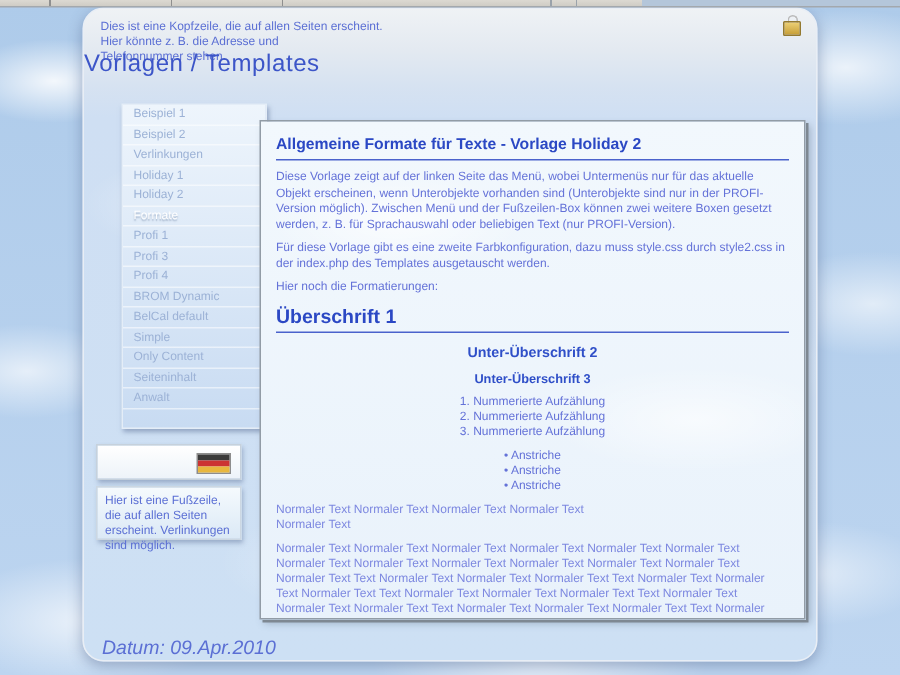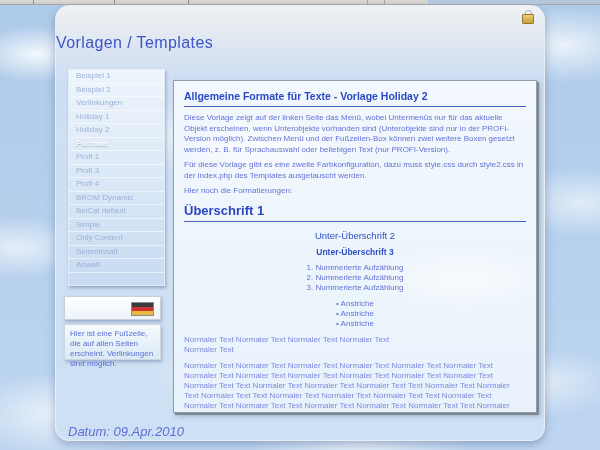--- a/index.html
+++ b/index.html
@@ -43,26 +43,26 @@
   .hdr-note{position:absolute;left:11px;top:7px;font-size:8px;line-height:10px;color:#5b6fd4;}
   .page-title{position:absolute;top:28px;left:0;width:100%;
     font-size:16px;color:#3c55c8;letter-spacing:.4px;}
   
   .lock{position:absolute;top:4px;right:11px;width:11px;height:14px;cursor:pointer;}
   .lock .shackle{position:absolute;top:0;left:2.5px;width:5px;height:6px;
     border:1.5px solid #b9b9b9;border-bottom:none;border-radius:4px 4px 0 0;}
   .lock .lockbody{position:absolute;bottom:0;left:0;width:10px;height:8px;
     background:linear-gradient(#ecd075,#c79f38);border:1px solid #93792f;border-radius:1px;}
   
-  .menu{position:absolute;left:12px;top:63px;width:97px;height:217px;box-sizing:border-box;
+  .menu{position:absolute;left:25px;top:63px;width:97px;height:217px;box-sizing:border-box;
     background:linear-gradient(180deg,#eef5fc,#c8dbf2);
     border:1px solid #e4edf7;box-shadow:1px 2px 3px rgba(90,110,150,.5);overflow:hidden;}
   .menu [data-name="sidebar-item"]{height:12.5px;line-height:12.5px;padding-left:7px;
     font-size:8px;color:#9cb2d6;border-bottom:1px solid rgba(255,255,255,.55);cursor:pointer;}
-  .menu [data-name="sidebar-item"].active{color:#ffffff;font-weight:bold;
+  .menu [data-name="sidebar-item"].active{color:#ffffff;font-weight:normal;
     text-shadow:0 1px 1px rgba(120,140,170,.6);}
   
   .lang-box{position:absolute;left:8px;top:290px;width:97px;height:24px;box-sizing:border-box;
     background:linear-gradient(180deg,#ffffff,#edf3f9);
     border:1px solid #c6d1dc;box-shadow:1px 2px 3px rgba(90,110,150,.45);}
   .flag{position:absolute;right:6px;top:5px;width:21px;height:12px;
     border:1px solid #8d8d8d;display:flex;flex-direction:column;cursor:pointer;}
   .flag .s1{flex:1;background:#3a3a3a;}
   .flag .s2{flex:1;background:#cc3333;}
   .flag .s3{flex:1;background:#e8b73e;}
@@ -78,33 +78,38 @@
     padding:7px 10px 16px;overflow:hidden;
     background-image:
       radial-gradient(120px 45px at 25% 20%, rgba(255,255,255,.7), rgba(255,255,255,0) 70%),
       radial-gradient(140px 50px at 80% 60%, rgba(255,255,255,.6), rgba(255,255,255,0) 70%),
       linear-gradient(180deg,#f2f8fd,#e9f2fb);}
   .c-heading{font-size:10.5px;font-weight:bold;color:#2b48c4;border-bottom:1px solid #4a62cc;
     padding-bottom:4px;margin:2px 0 6px;}
   .c-p{font-size:8px;line-height:10.5px;color:#6472d8;margin:0 0 5px;}
   .c-h1{font-size:13px;font-weight:bold;color:#2b48c4;border-bottom:1px solid #4a62cc;
     padding-bottom:3px;margin:6px 0 8px;}
-  .c-h2{font-size:9.5px;font-weight:normal;color:#2f4fc8;text-align:center;margin:0 0 6px;}
+  .c-h2{font-size:9.5px;font-weight:bold;color:#2f4fc8;text-align:center;margin:0 0 6px;}
   .c-h3{font-size:8.5px;font-weight:bold;color:#2f4fc8;text-align:center;margin:0 0 6px;}
   .c-list{text-align:center;font-size:8px;color:#6472d8;margin:0 0 6px;}
   .c-list div{line-height:10px;}
   .c-normal{font-size:8px;line-height:10px;color:#7d88e0;margin:0 0 6px;}
 </style>
 </head>
 <body>
 
 <div class="top-strip" data-name="browser-edge-strip"></div>
 
 <div class="container" data-name="page-container">
 
+  <div class="hdr-note" data-name="header-note">
+    <div data-name="header-note-line">Dies ist eine Kopfzeile, die auf allen Seiten erscheint.</div>
+    <div data-name="header-note-line">Hier könnte z. B. die Adresse und</div>
+    <div data-name="header-note-line">Telefonnummer stehen.</div>
+  </div>
 
   <div class="lock" data-name="lock-icon">
     <span class="shackle" data-name="lock-shackle"></span>
     <span class="lockbody" data-name="lock-body"></span>
   </div>
 
   <div class="page-title" data-name="page-title">Vorlagen / Templates</div>
 
   <div class="menu" data-name="sidebar-menu">
       <div data-name="sidebar-item">Beispiel 1</div>

